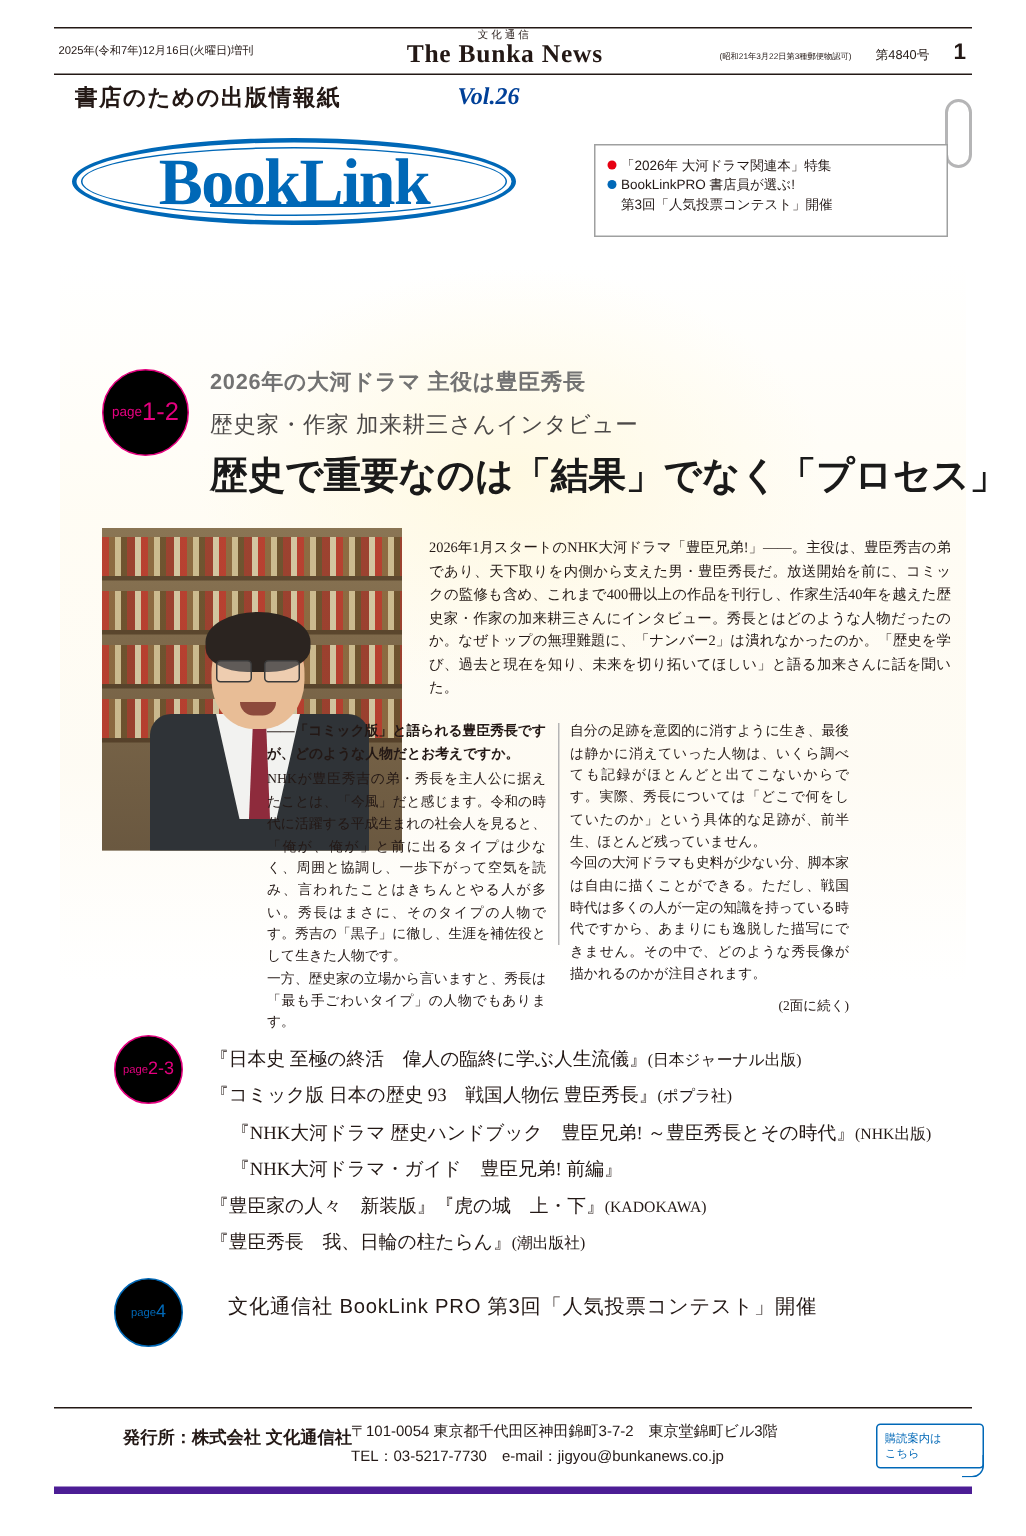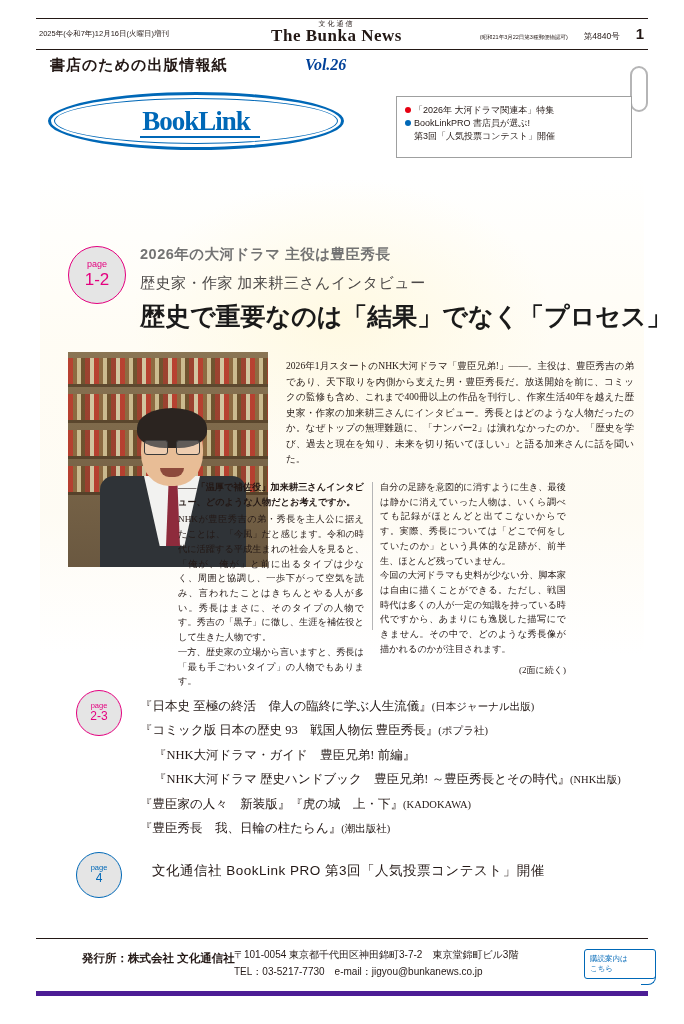--- a/index.html
+++ b/index.html
@@ -64,21 +64,21 @@
     position:absolute;left:0;top:0;width:296px;height:58px;
     border:3px solid #0068b7;border-radius:50%/50%;
     box-sizing:border-box;
   }
   .logo-oval.inner{
     left:6px;top:6px;width:284px;height:46px;border-width:1.5px;
   }
   .logo-text{
     position:absolute;left:0;top:0;width:296px;height:58px;
     display:flex;align-items:center;justify-content:center;
-    font-size:27px;color:#0068b7;font-weight:bold;letter-spacing:-1px;
+    font-size:44px;color:#0068b7;font-weight:bold;letter-spacing:-1px;
     font-family:"Liberation Serif","DejaVu Serif",serif;
   }
   .logo-underline{
     position:absolute;left:92px;top:44px;width:120px;height:2px;background:#0068b7;
   }
 
   
   .notice{
     position:absolute;left:396px;top:96px;width:236px;height:62px;
     border:1px solid #9fa0a0;background:#ffffff;
@@ -101,22 +101,22 @@
   .glow{
     position:absolute;left:40px;top:175px;width:604px;height:480px;
     background:
       radial-gradient(ellipse 300px 200px at 50% 30%, rgba(255,248,220,.75), rgba(255,255,255,0) 70%),
       linear-gradient(180deg, rgba(255,255,255,0) 0%, rgba(255,250,235,.55) 35%, rgba(252,244,222,.35) 70%, rgba(255,255,255,0) 100%);
   }
 
   
   .page-badge{
     position:absolute;width:56px;height:56px;border-radius:50%;
-    border:1.5px solid #e4007f;color:#e4007f;background:#e5e5e5;
-    display:flex;flex-direction:column;align-items:center;justify-content:center;
+    border:1.5px solid #e4007f;color:#e4007f;background:#000000;
+    display:flex;flex-direction:row;align-items:center;justify-content:center;
     font-family:"Liberation Sans","DejaVu Sans",sans-serif;
   }
   .page-badge .p{font-size:9px;line-height:1.1;}
   .page-badge .n{font-size:17px;line-height:1.15;}
   #feature-badge{left:68px;top:246px;}
 
   .feature-kicker{
     position:absolute;left:140px;top:245px;
     font-size:14.5px;font-weight:bold;color:#737373;letter-spacing:.5px;
     font-family:"Liberation Sans","DejaVu Sans",sans-serif;
@@ -330,21 +330,21 @@
           <span class="r"></span>
         </div>
       <div class="mouth"></div>
     </div>
   </div>
 
   <div class="lead">2026年1月スタートのNHK大河ドラマ「豊臣兄弟!」――。主役は、豊臣秀吉の弟であり、天下取りを内側から支えた男・豊臣秀長だ。放送開始を前に、コミックの監修も含め、これまで400冊以上の作品を刊行し、作家生活40年を越えた歴史家・作家の加来耕三さんにインタビュー。秀長とはどのような人物だったのか。なぜトップの無理難題に、「ナンバー2」は潰れなかったのか。「歴史を学び、過去と現在を知り、未来を切り拓いてほしい」と語る加来さんに話を聞いた。</div>
 
   <div class="colsep"></div>
   <div class="col-left">
-    <span class="q-bold">――「温厚で補佐役」加来耕三さんインタビュー、どのような人物だとお考えですか。</span>
+    <span class="q-bold">――「コミック版」と語られる豊臣秀長ですが、どのような人物だとお考えですか。</span>
     <span>NHKが豊臣秀吉の弟・秀長を主人公に据えたことは、「今風」だと感じます。令和の時代に活躍する平成生まれの社会人を見ると、「俺が、俺が」と前に出るタイプは少なく、周囲と協調し、一歩下がって空気を読み、言われたことはきちんとやる人が多い。秀長はまさに、そのタイプの人物です。秀吉の「黒子」に徹し、生涯を補佐役として生きた人物です。</span>
     <br>
     <span>一方、歴史家の立場から言いますと、秀長は「最も手ごわいタイプ」の人物でもあります。</span>
   </div>
   <div class="col-right">
     <span>自分の足跡を意図的に消すように生き、最後は静かに消えていった人物は、いくら調べても記録がほとんどと出てこないからです。実際、秀長については「どこで何をしていたのか」という具体的な足跡が、前半生、ほとんど残っていません。</span>
     <br>
     <span>今回の大河ドラマも史料が少ない分、脚本家は自由に描くことができる。ただし、戦国時代は多くの人が一定の知識を持っている時代ですから、あまりにも逸脱した描写にできません。その中で、どのような秀長像が描かれるのかが注目されます。</span>
     <span class="contnote">(2面に続く)</span>
   </div>
@@ -355,24 +355,24 @@
   </div>
 
   <div class="booklist">
     <div class="bl-row">
       <span>『日本史 至極の終活　偉人の臨終に学ぶ人生流儀』</span><span class="pub">(日本ジャーナル出版)</span>
     </div>
     <div class="bl-row">
       <span>『コミック版 日本の歴史 93　戦国人物伝 豊臣秀長』</span><span class="pub">(ポプラ社)</span>
     </div>
     <div class="bl-row indent">
+      <span>『NHK大河ドラマ 歴史ハンドブック　豊臣兄弟! ～豊臣秀長とその時代』</span><span class="pub">(NHK出版)</span>
+    </div>
+    <div class="bl-row indent">
       <span>『NHK大河ドラマ・ガイド　豊臣兄弟! 前編』</span><span class="pub"></span>
-    </div>
-    <div class="bl-row indent">
-      <span>『NHK大河ドラマ 歴史ハンドブック　豊臣兄弟! ～豊臣秀長とその時代』</span><span class="pub">(NHK出版)</span>
     </div>
     <div class="bl-row">
       <span>『豊臣家の人々　新装版』『虎の城　上・下』</span><span class="pub">(KADOKAWA)</span>
     </div>
     <div class="bl-row">
       <span>『豊臣秀長　我、日輪の柱たらん』</span><span class="pub">(潮出版社)</span>
     </div>
   </div>
 
   <div class="page-badge" id="list-badge-2">

